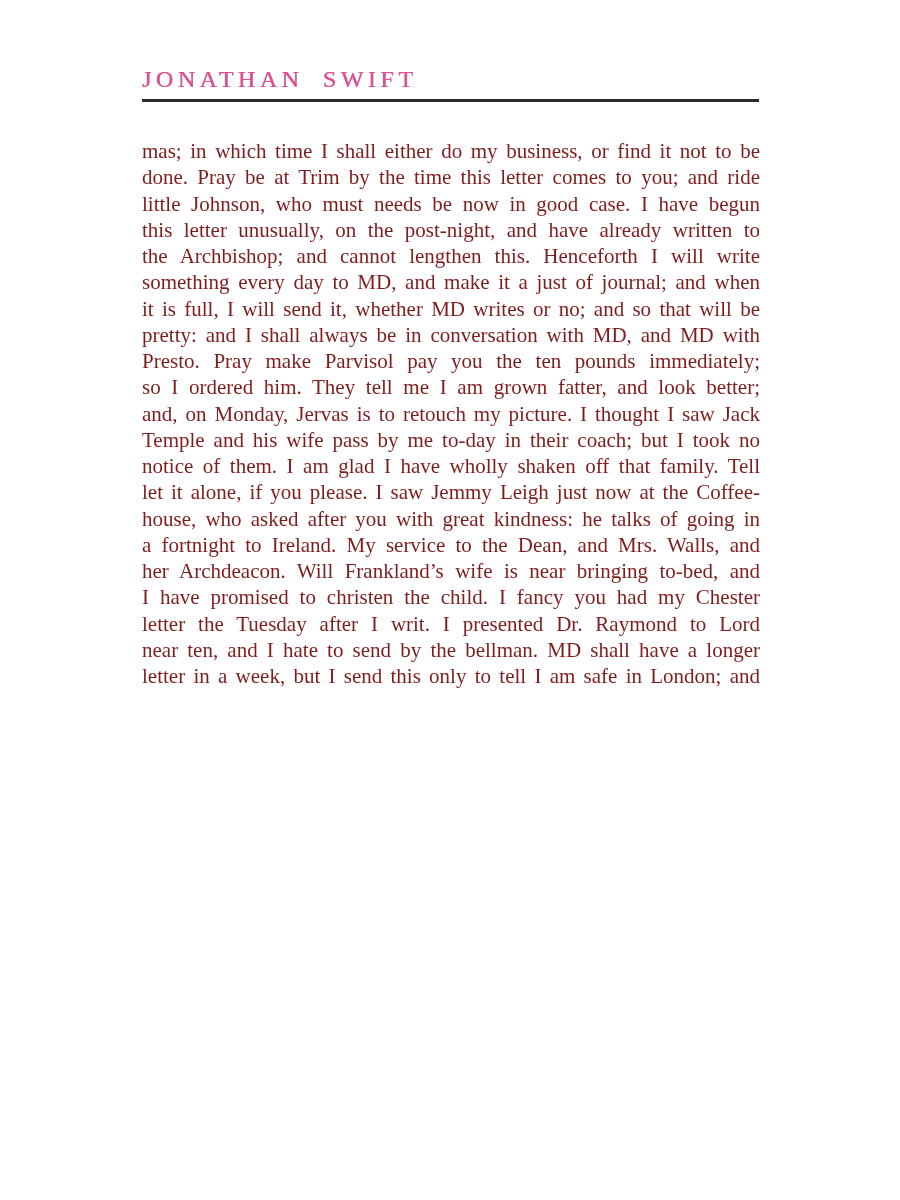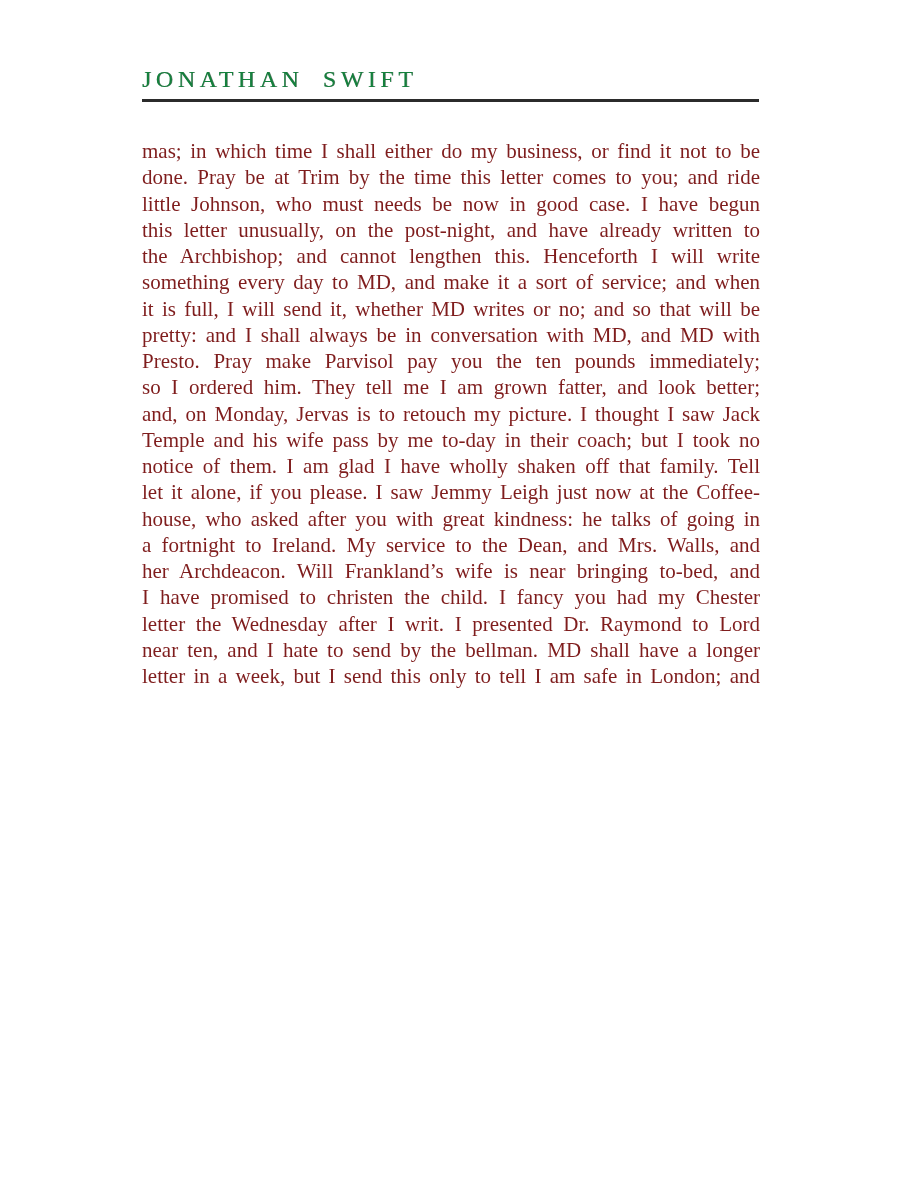--- a/index.html
+++ b/index.html
@@ -21,21 +21,21 @@
     top: 0;
     width: 618px;
   }
   .running-header {
     padding-top: 66px;
   }
   .page-title {
     font-size: 24px;
     line-height: 26px;
     font-weight: normal;
-    color: #15803d;
+    color: #ec4899;
     letter-spacing: 4.5px;
     word-spacing: 9px;
     text-shadow: 0.5px 0 0 #8a8a8a;
   }
   .header-rule {
     margin-top: 7px;
     height: 3px;
     background: #2b2b2b;
     border: none;
     width: 617px;
@@ -63,31 +63,31 @@
     <div class="running-header">
       <h1 class="page-title">JONATHAN SWIFT</h1>
       <div class="header-rule"></div>
     </div>
     <div class="body-text">
         <div class="line">mas; in which time I shall either do my business, or find it not to be</div>
         <div class="line">done. Pray be at Trim by the time this letter comes to you; and ride</div>
         <div class="line">little Johnson, who must needs be now in good case. I have begun</div>
         <div class="line">this letter unusually, on the post-night, and have already written to</div>
         <div class="line">the Archbishop; and cannot lengthen this. Henceforth I will write</div>
-        <div class="line">something every day to MD, and make it a sort of service; and when</div>
+        <div class="line">something every day to MD, and make it a just of journal; and when</div>
         <div class="line">it is full, I will send it, whether MD writes or no; and so that will be</div>
         <div class="line">pretty: and I shall always be in conversation with MD, and MD with</div>
         <div class="line">Presto. Pray make Parvisol pay you the ten pounds immediately;</div>
         <div class="line">so I ordered him. They tell me I am grown fatter, and look better;</div>
         <div class="line">and, on Monday, Jervas is to retouch my picture. I thought I saw Jack</div>
         <div class="line">Temple and his wife pass by me to-day in their coach; but I took no</div>
         <div class="line">notice of them. I am glad I have wholly shaken off that family. Tell</div>
         <div class="line">let it alone, if you please. I saw Jemmy Leigh just now at the Coffee-</div>
         <div class="line">house, who asked after you with great kindness: he talks of going in</div>
         <div class="line">a fortnight to Ireland. My service to the Dean, and Mrs. Walls, and</div>
         <div class="line">her Archdeacon. Will Frankland’s wife is near bringing to-bed, and</div>
         <div class="line">I have promised to christen the child. I fancy you had my Chester</div>
-        <div class="line">letter the Wednesday after I writ. I presented Dr. Raymond to Lord</div>
+        <div class="line">letter the Tuesday after I writ. I presented Dr. Raymond to Lord</div>
         <div class="line">near ten, and I hate to send by the bellman. MD shall have a longer</div>
         <div class="line">letter in a week, but I send this only to tell I am safe in London; and</div>
       </div>
   </div>
 </div>
 
 </body></html>

